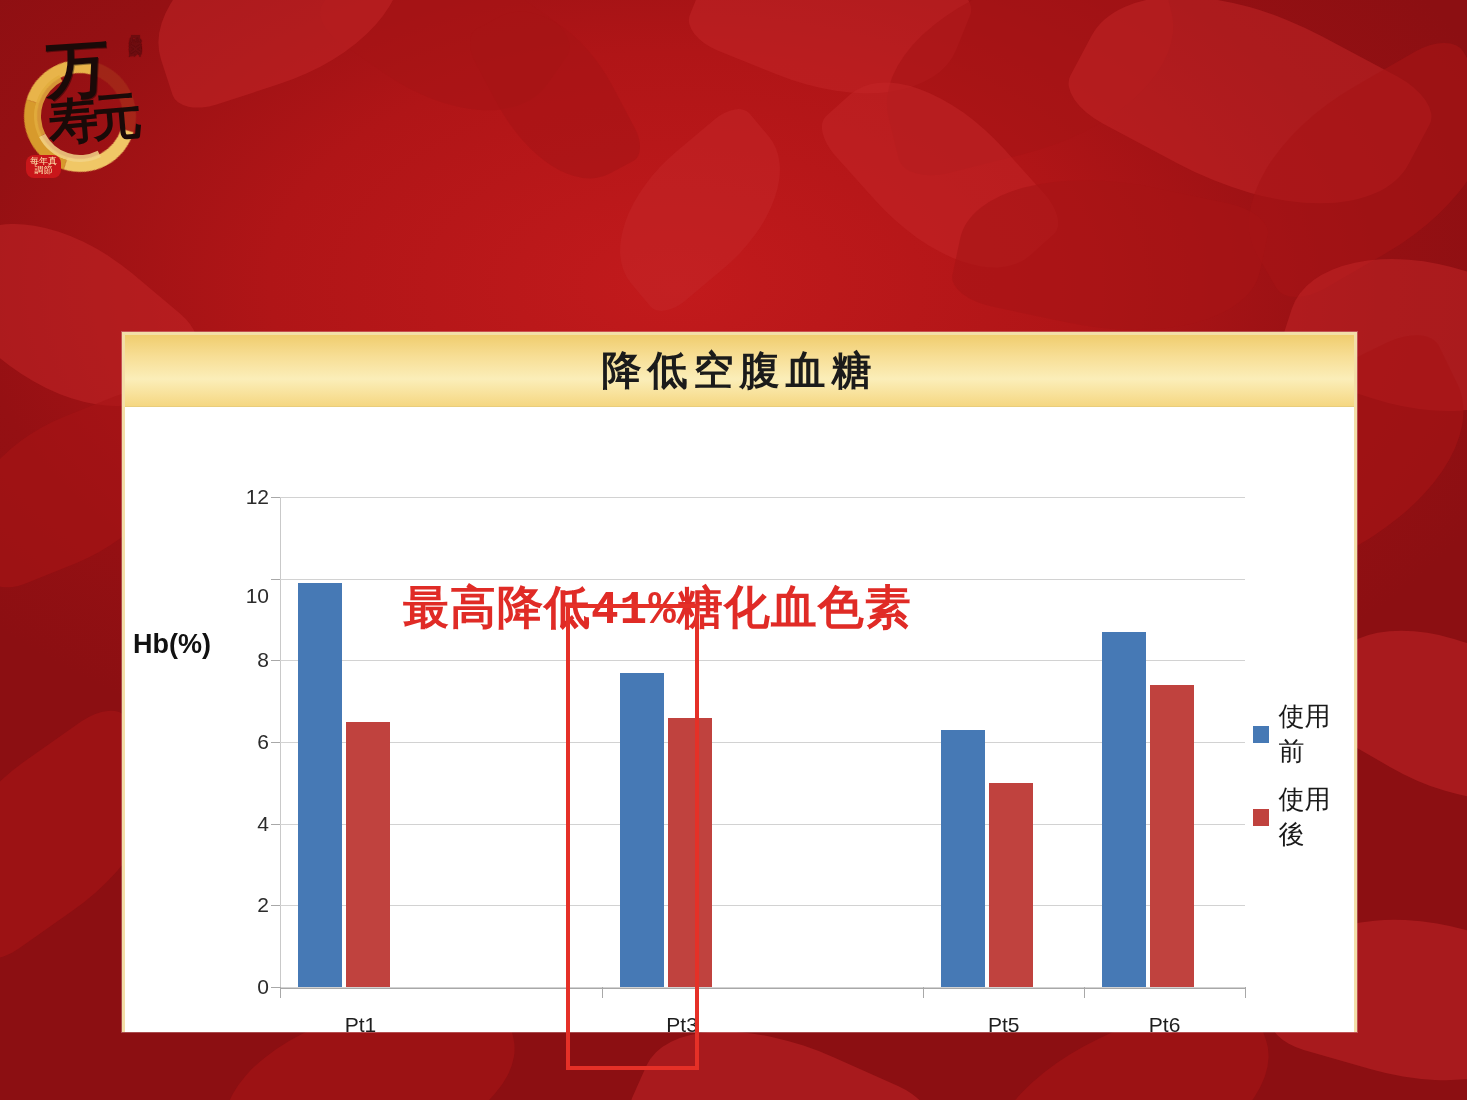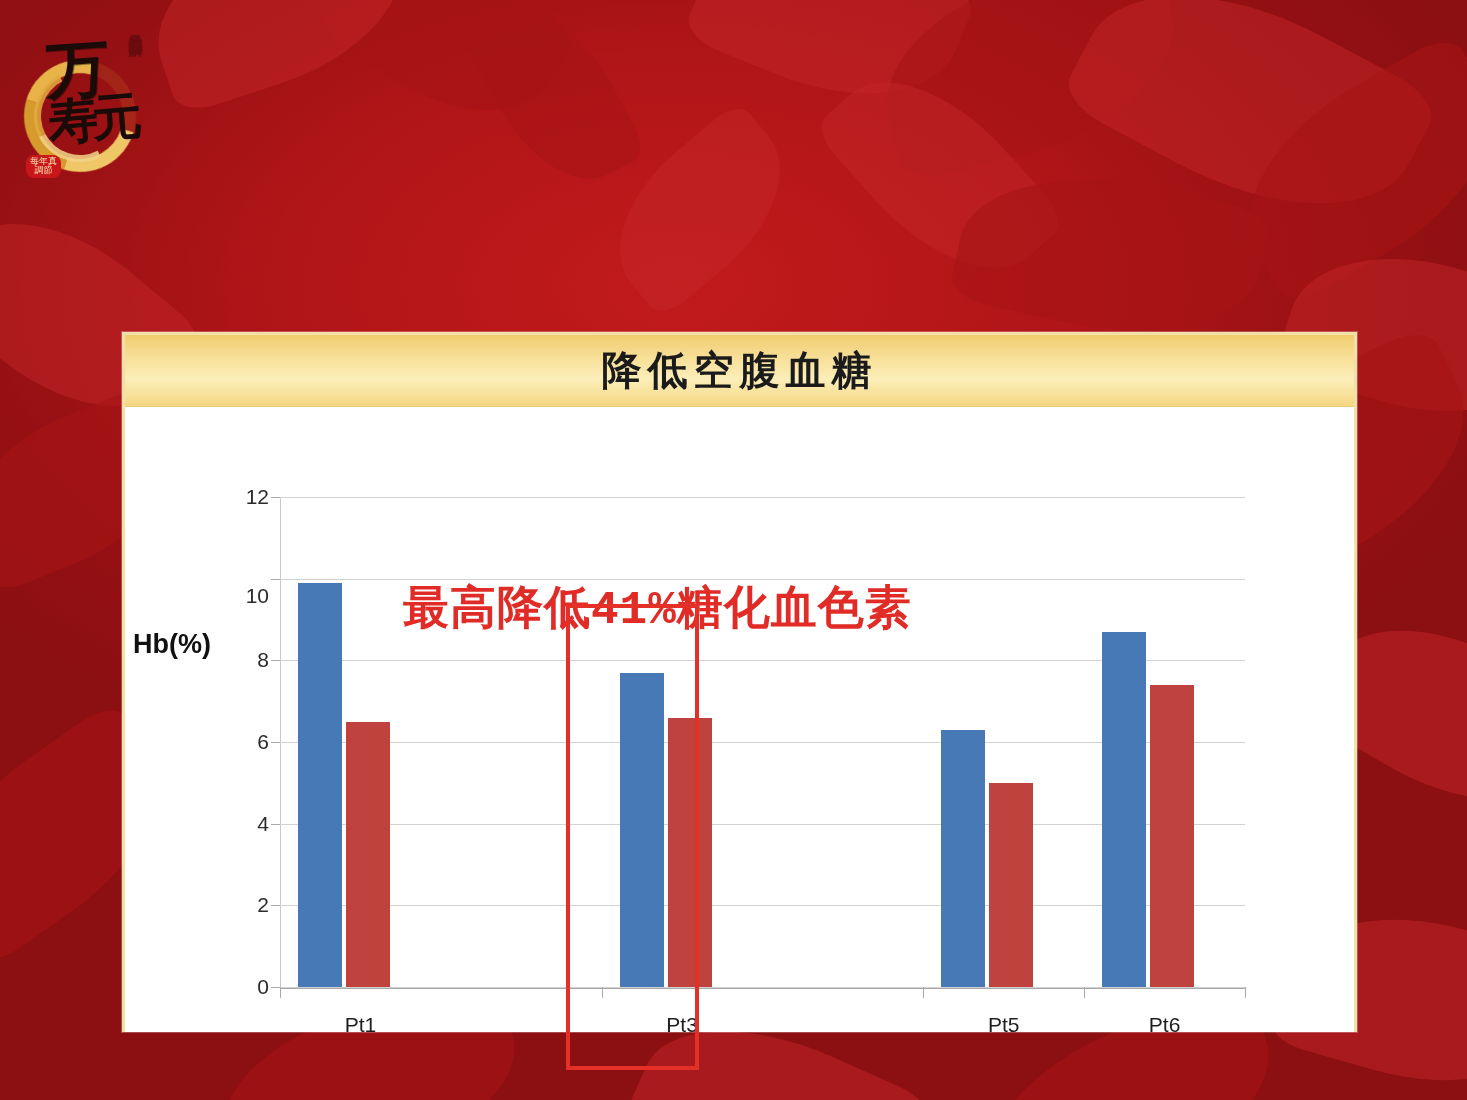--- a/index.html
+++ b/index.html
@@ -270,17 +270,27 @@
             <div class="bar post" title="使用後 Pt6: 7.4" style="height: 302.167px; background: rgb(192, 66, 62);"></div>
             <div class="xtickmark"></div>
             <div class="xlab" style="width: 160.833px;">Pt6</div>
           </div>
           <div class="xtickmark" style="left: 965px;"></div>
         </div>
 
       <div id="highlight" style="border-color: rgb(229, 48, 39);"></div>
 
 
+      <div id="legend">
+        <div class="leg">
+          <span class="swatch" style="background: rgb(70, 121, 181);"></span>
+          <span class="leg-label">使用前</span>
+        </div>
+        <div class="leg">
+          <span class="swatch" style="background: rgb(192, 66, 62);"></span>
+          <span class="leg-label">使用後</span>
+        </div>
+      </div>
 
     </div>
   </div>
 
 </div>
 
 </body></html>

